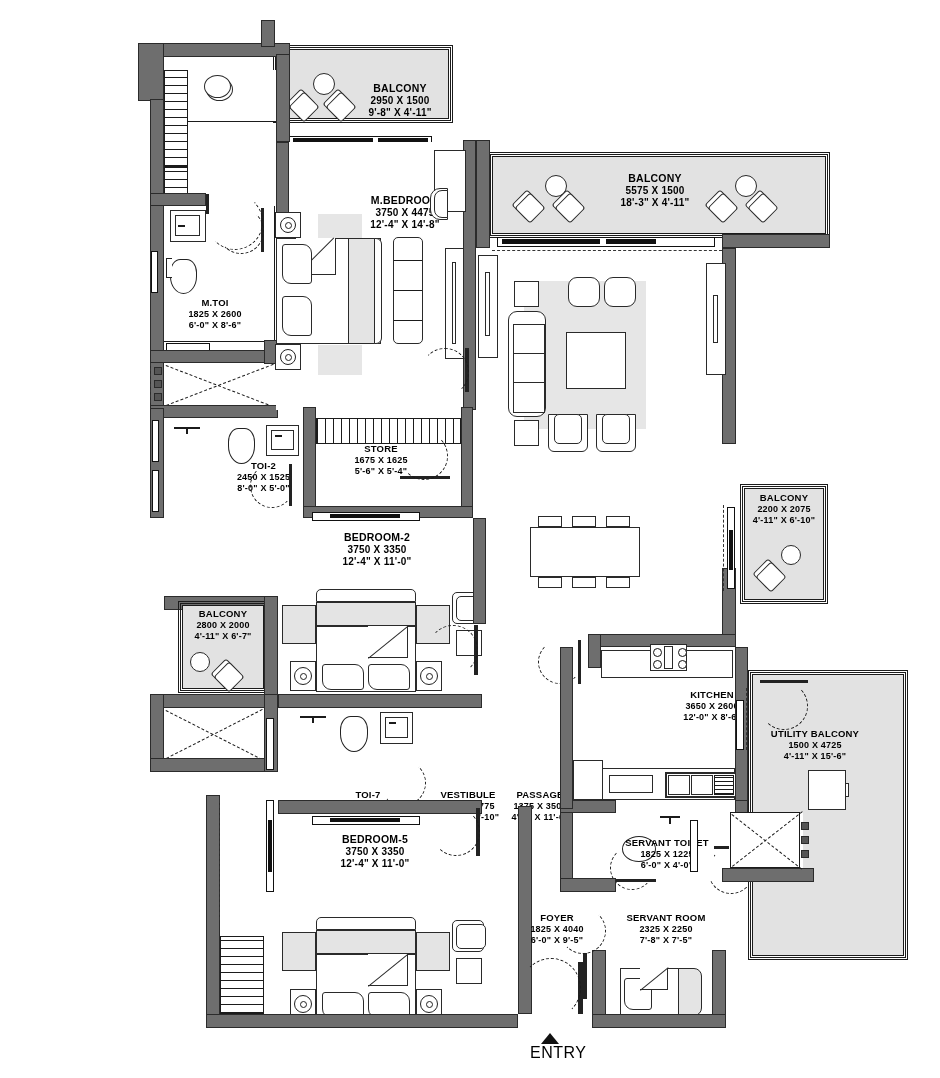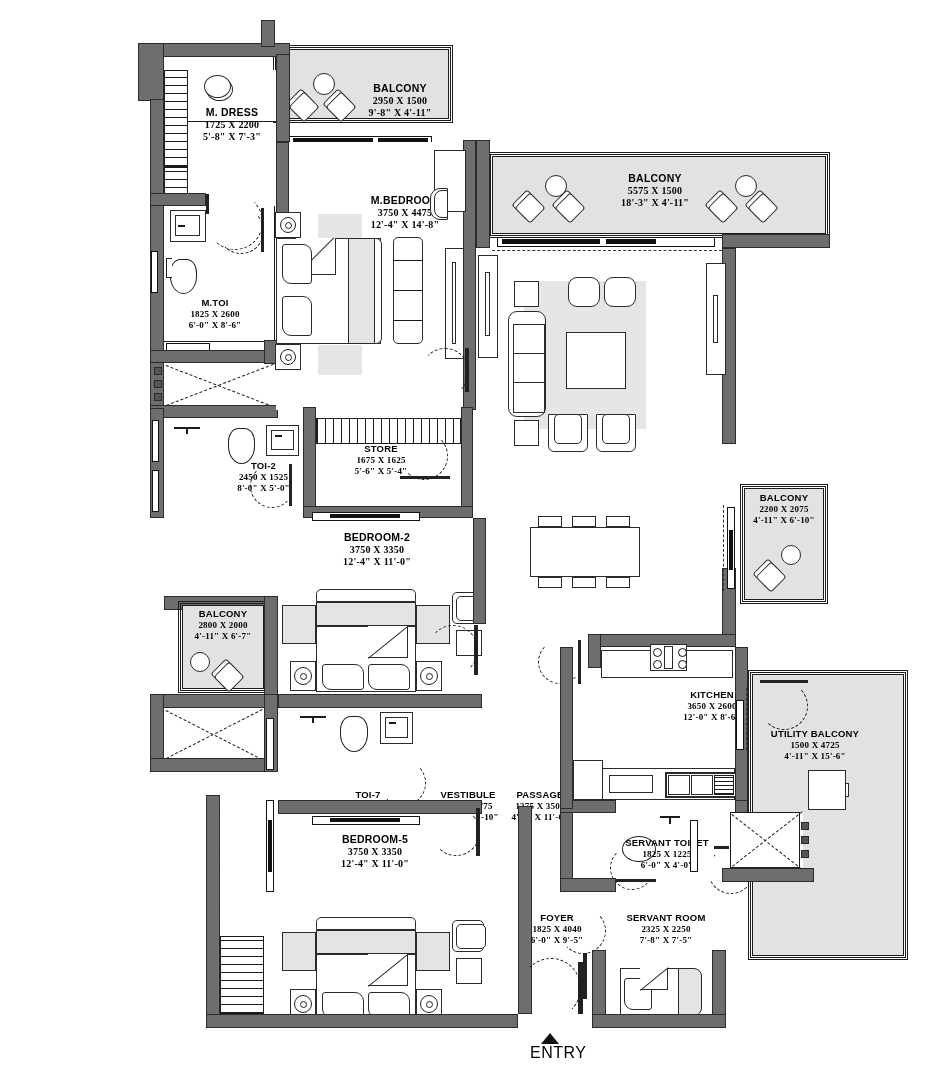--- a/index.html
+++ b/index.html
@@ -89,21 +89,20 @@
   }
   .label .nm {
     display: block;
     font-size: 10.5px;
     font-weight: 700;
   }
   .label .d1, .label .d2 {
     display: block;
     font-size: 10px;
     font-weight: 700;
-    font-family: Liberation Serif, serif;
   }
   .label.sm .nm { font-size: 9.5px; }
   .label.sm .d1, .label.sm .d2 { font-size: 9px; }
   .entry-label {
     position: absolute;
     font-size: 16px;
     letter-spacing: 0.5px;
     color: #000;
     font-weight: 400;
   }
@@ -235,25 +234,20 @@
 
   <div class="wall" style="left:138px;top:43px;width:152px;height:14px;"></div>
   <div class="wall" style="left:261px;top:20px;width:14px;height:27px;"></div>
   <div class="wall" style="left:138px;top:43px;width:26px;height:58px;"></div>
   <div class="wall" style="left:276px;top:54px;width:14px;height:88px;"></div>
 
   <div class="hatch-h" style="left:164px;top:70px;width:24px;height:97px;"></div>
   <div class="room" style="left:188px;top:70px;width:88px;height:52px;border-top:none;border-left:none;border-right:none;"></div>
   <div class="furn round" style="left:206px;top:78px;width:27px;height:23px;"></div>
   <div class="furn round" style="left:204px;top:75px;width:27px;height:23px;"></div>
-  <div class="label" style="left:177px;top:106px;width:110px;">
-    <span class="nm">M. DRESS</span>
-    <span class="d1">1725 X 2200</span>
-    <span class="d2">5'-8" X 7'-3"</span>
-  </div>
 
   <div class="wall" style="left:150px;top:99px;width:14px;height:96px;"></div>
   <div class="wall" style="left:150px;top:193px;width:14px;height:215px;"></div>
   <div class="hatch-h" style="left:164px;top:167px;width:24px;height:30px;"></div>
 
   <div class="wall" style="left:150px;top:193px;width:56px;height:13px;"></div>
   <div class="room" style="left:164px;top:206px;width:111px;height:136px;border-top:none;border-left:none;"></div>
   <div class="furn" style="left:170px;top:210px;width:36px;height:32px;"></div>
   <div class="furn" style="left:175px;top:215px;width:25px;height:21px;"></div>
   <div class="thinline" style="left:178px;top:225px;width:7px;height:2px;"></div>

